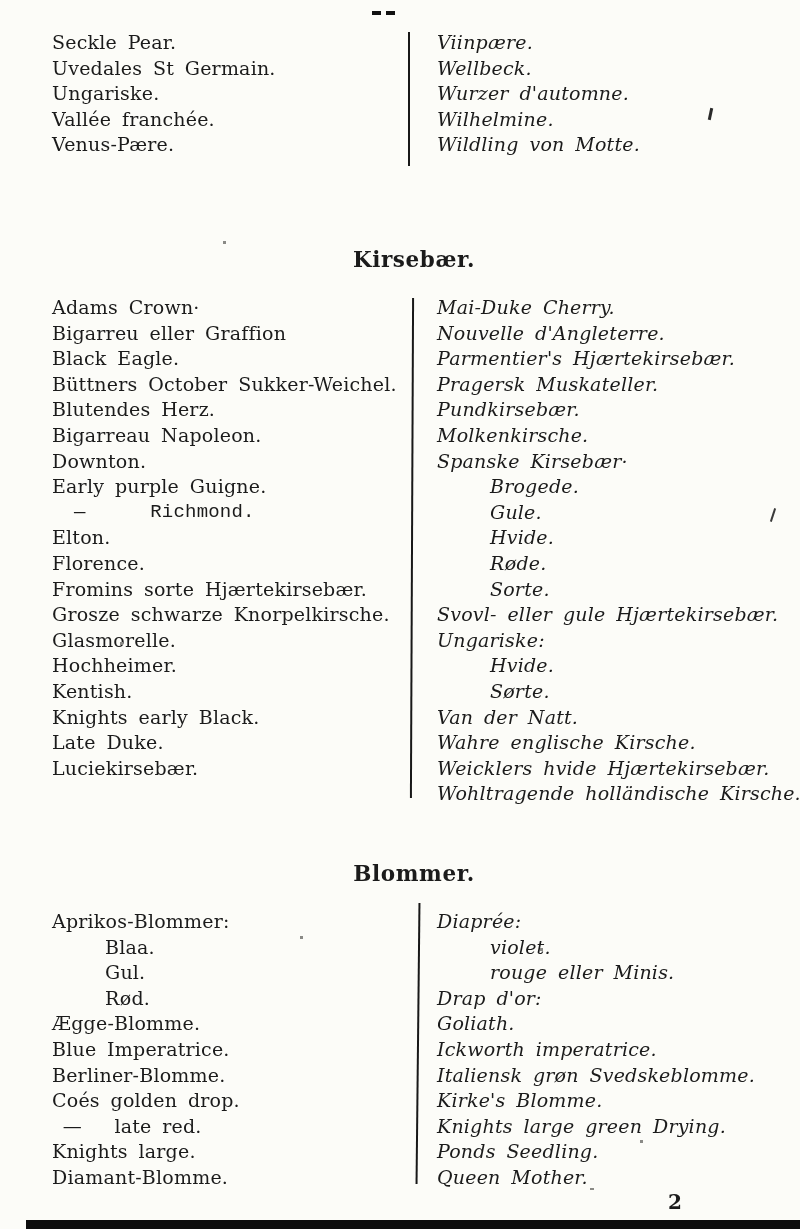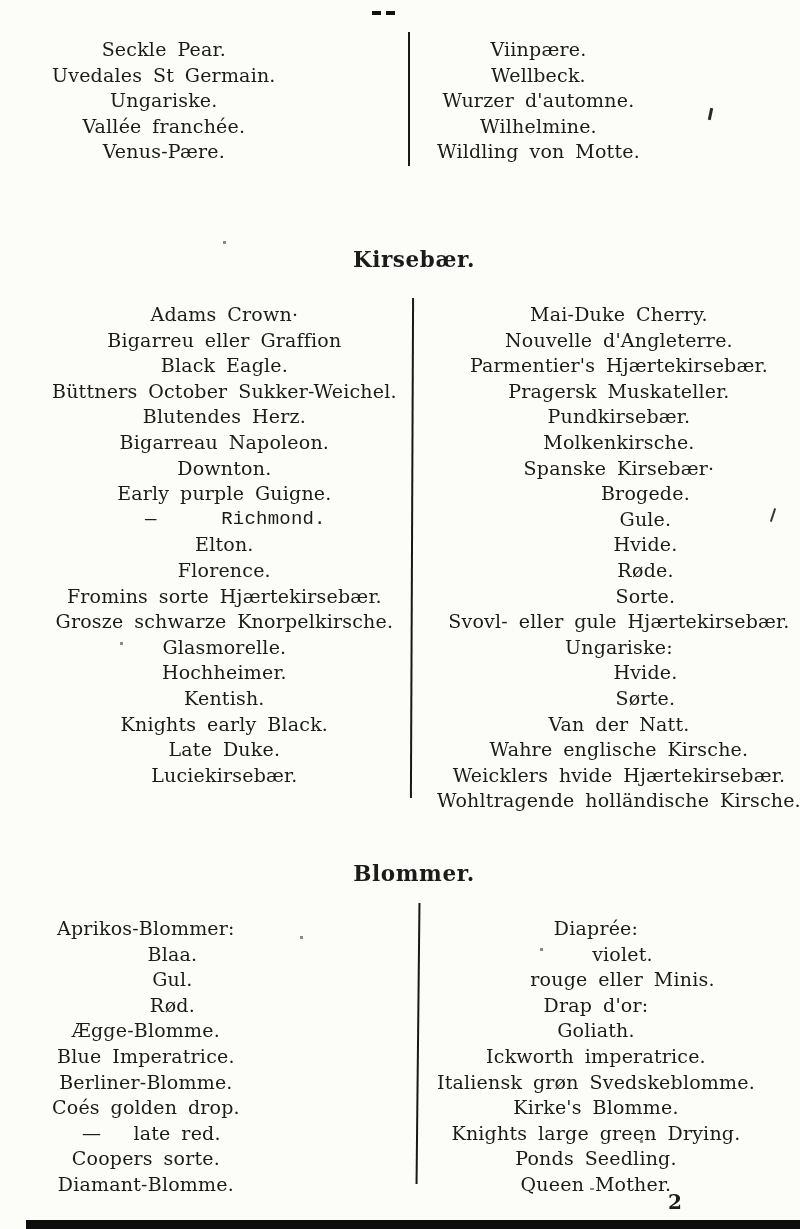--- a/index.html
+++ b/index.html
@@ -21,23 +21,23 @@
     font-size:21.5px;
     line-height:28px;
     padding-left:28px;
     margin-bottom:21px;
     letter-spacing:0.6px;
   }
   .columns { position:relative; }
   #section-pears    .columns { height:154px; }
   #section-cherries .columns { height:514px; }
   #section-plums    .columns { height:284px; }
-  .col { position:absolute; top:7px;text-align:center; }
+  .col { position:absolute; top:0; }
   .col.left  { left:52px; }
-  .col.right { left:437px; }
+  .col.right { left:437px;font-style:italic; }
   .line {
     white-space:pre;
     font-size:19px;
     line-height:25.6px;
     word-spacing:0.24em;
     letter-spacing:0.2px;
   }
   .indent-1 { padding-left:53px; }
   .indent-2 { padding-left:22px;font-family:Liberation Mono, monospace; }
   .divider { position:absolute; width:2px; background:#181818; }
@@ -145,21 +145,21 @@
     <div class="col left">
         <div class="line">Aprikos-Blommer:</div>
         <div class="line indent-1">Blaa.</div>
         <div class="line indent-1">Gul.</div>
         <div class="line indent-1">Rød.</div>
         <div class="line">Ægge-Blomme.</div>
         <div class="line">Blue Imperatrice.</div>
         <div class="line">Berliner-Blomme.</div>
         <div class="line">Coés golden drop.</div>
         <div class="line"> —   late red.</div>
-        <div class="line">Coopers sorte.</div>
+        <div class="line">Knights large.</div>
         <div class="line">Diamant-Blomme.</div>
       </div>
     <div class="col right">
         <div class="line">Diaprée:</div>
         <div class="line indent-1">violet.</div>
         <div class="line indent-1">rouge eller Minis.</div>
         <div class="line">Drap d'or:</div>
         <div class="line">Goliath.</div>
         <div class="line">Ickworth imperatrice.</div>
         <div class="line">Italiensk grøn Svedskeblomme.</div>

